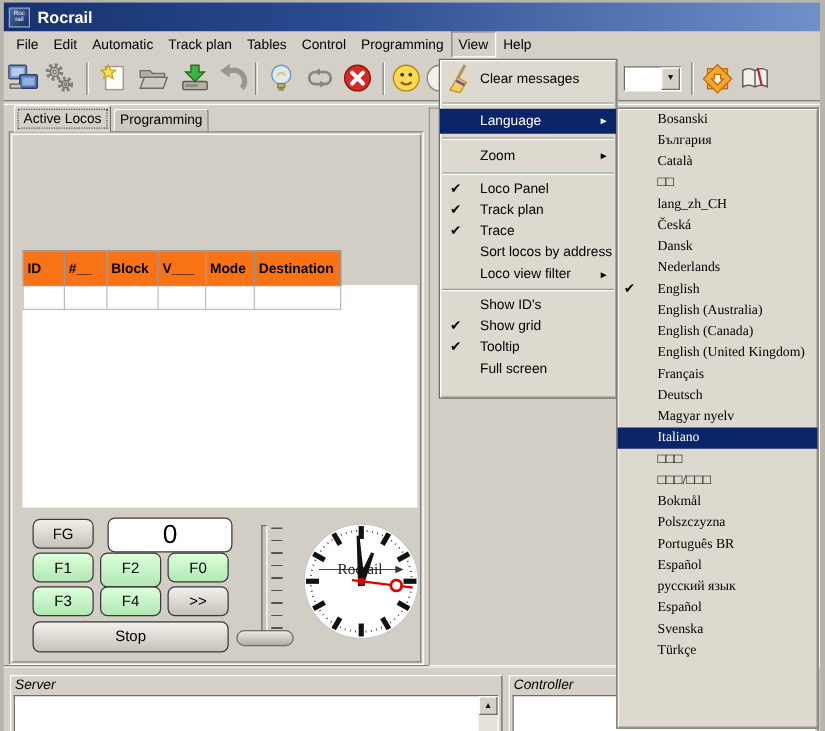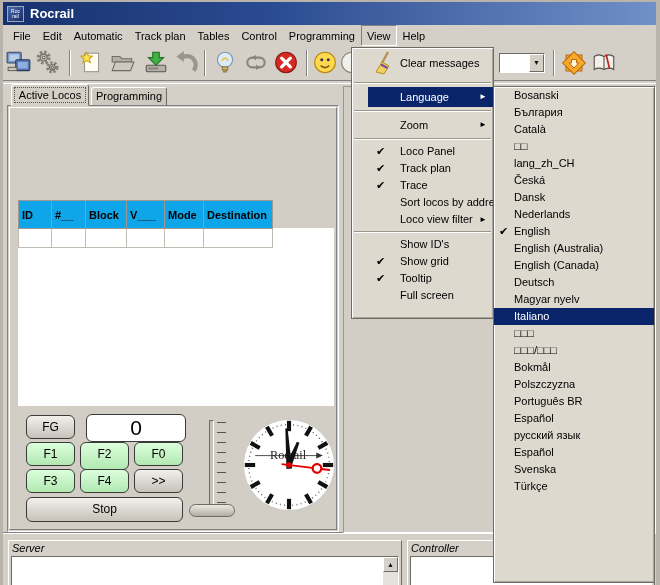--- a/index.html
+++ b/index.html
@@ -37,21 +37,21 @@
   .tab.active { left:8px; top:82px; width:78px; height:22px; line-height:20px; z-index:3;
     outline:1px dotted #555; outline-offset:-4px; }
   .tab.inactive { left:88px; top:85px; width:76px; height:19px; line-height:17px; background:#cdc9c1; z-index:1; }
 
   
   .loco-panel { position:absolute; left:4px; top:103px; width:332px; height:427px;
     border:1px solid; border-color:#808080 #fff #fff #808080; background:#d4d0c8; z-index:2; }
   .loco-panel .inner { position:absolute; inset:1px; border:1px solid; border-color:#fff #808080 #808080 #fff; background:#d2cec6; }
   .loco-list-white { position:absolute; left:8px; top:120px; width:316px; height:178px; background:#fff; }
   .loco-table { position:absolute; left:8px; top:92px; border-collapse:collapse; }
-  .loco-table th { background:#0ea5e9; border:1px solid #9c9893; font-size:11px; font-weight:bold;
+  .loco-table th { background:#f97316; border:1px solid #9c9893; font-size:11px; font-weight:bold;
     text-align:left; padding:6px 3px; height:28px; }
   .loco-table td { background:#fff; border:1px solid #c0bcb4; height:19px; }
   .cw0{width:33px}.cw1{width:34px}.cw2{width:41px}.cw3{width:38px}.cw4{width:39px}.cw5{width:69px}
 
   
   .btn { position:absolute; border:1px solid #3a3a3a; border-radius:6px; text-align:center; font-size:12px;
     background:linear-gradient(#f2f0eb,#c6c2ba); }
   .btn.green { background:linear-gradient(#dcffdc,#b2e8b2); }
   .speed-display { position:absolute; left:76px; top:306px; width:100px; height:28px; background:#fff;
     border:1px solid #3a3a3a; border-radius:6px; font-size:21px; text-align:center; line-height:26px; }
@@ -79,30 +79,30 @@
   #controller-box { left:404px; width:248px; }
   .vscroll { position:absolute; right:0; top:0; width:15px; bottom:0; background:#e4e2da; }
   .vscroll .up { height:15px; background:#d4d0c8; border:1px solid; border-color:#fff #6e6a64 #6e6a64 #fff;
     font-size:7px; text-align:center; line-height:13px; color:#111; }
 
   
   .popup { position:absolute; background:#ddd9cf; border:1px solid #6e6a64;
     box-shadow:inset 1px 1px 0 #fff, inset -1px -1px 0 #a9a69a; }
   #view-menu { left:348px; top:45px; width:143px; height:272px; z-index:20; }
   #lang-menu { left:490px; top:84px; width:162px; height:497px; z-index:30; }
-  .mi { position:relative; height:17px; line-height:17px; padding-left:32px; white-space:nowrap;margin-left:16px; }
+  .mi { position:relative; height:17px; line-height:17px; padding-left:32px; white-space:nowrap; }
   .mi.tall { height:20px; line-height:20px; }
   .mi.first { height:31px; line-height:31px; }
   .mi .icon-slot { position:absolute; left:5px; top:3px; width:24px; height:24px; }
   .mi.checked::before, .li.checked::before { content:"✔"; position:absolute; left:8px; top:0; font-size:11px; }
   .li.checked::before { left:5px; }
   .mi .sub-arrow { position:absolute; right:6px; top:0; font-size:8px; }
   .mi.hl, .li.hl { background:#0a246a; color:#fff; }
   .msep { height:2px; margin:3px 2px; border-top:1px solid #9a968c; border-bottom:1px solid #fff; }
-  .li { position:relative; height:17px; line-height:17px; padding-left:20px; white-space:nowrap; }
+  .li { position:relative; height:17px; line-height:17px; padding-left:32px; white-space:nowrap;font-family:Liberation Serif, serif; }
 
   svg { display:block; }
 </style>
 </head>
 <body>
 
 <div id="stage">
 
   <div class="titlebar">
     <div class="app-icon">Roc rail</div>
@@ -361,20 +361,22 @@
     <div class="li"><span>България</span></div>
     <div class="li"><span>Català</span></div>
     <div class="li"><span>□□</span></div>
     <div class="li"><span>lang_zh_CH</span></div>
     <div class="li"><span>Česká</span></div>
     <div class="li"><span>Dansk</span></div>
     <div class="li"><span>Nederlands</span></div>
     <div class="li checked"><span>English</span></div>
     <div class="li"><span>English (Australia)</span></div>
     <div class="li"><span>English (Canada)</span></div>
+    <div class="li"><span>English (United Kingdom)</span></div>
+    <div class="li"><span>Français</span></div>
     <div class="li"><span>Deutsch</span></div>
     <div class="li"><span>Magyar nyelv</span></div>
     <div class="li hl"><span>Italiano</span></div>
     <div class="li"><span>□□□</span></div>
     <div class="li"><span>□□□/□□□</span></div>
     <div class="li"><span>Bokmål</span></div>
     <div class="li"><span>Polszczyzna</span></div>
     <div class="li"><span>Português BR</span></div>
     <div class="li"><span>Español</span></div>
     <div class="li"><span>русский язык</span></div>

